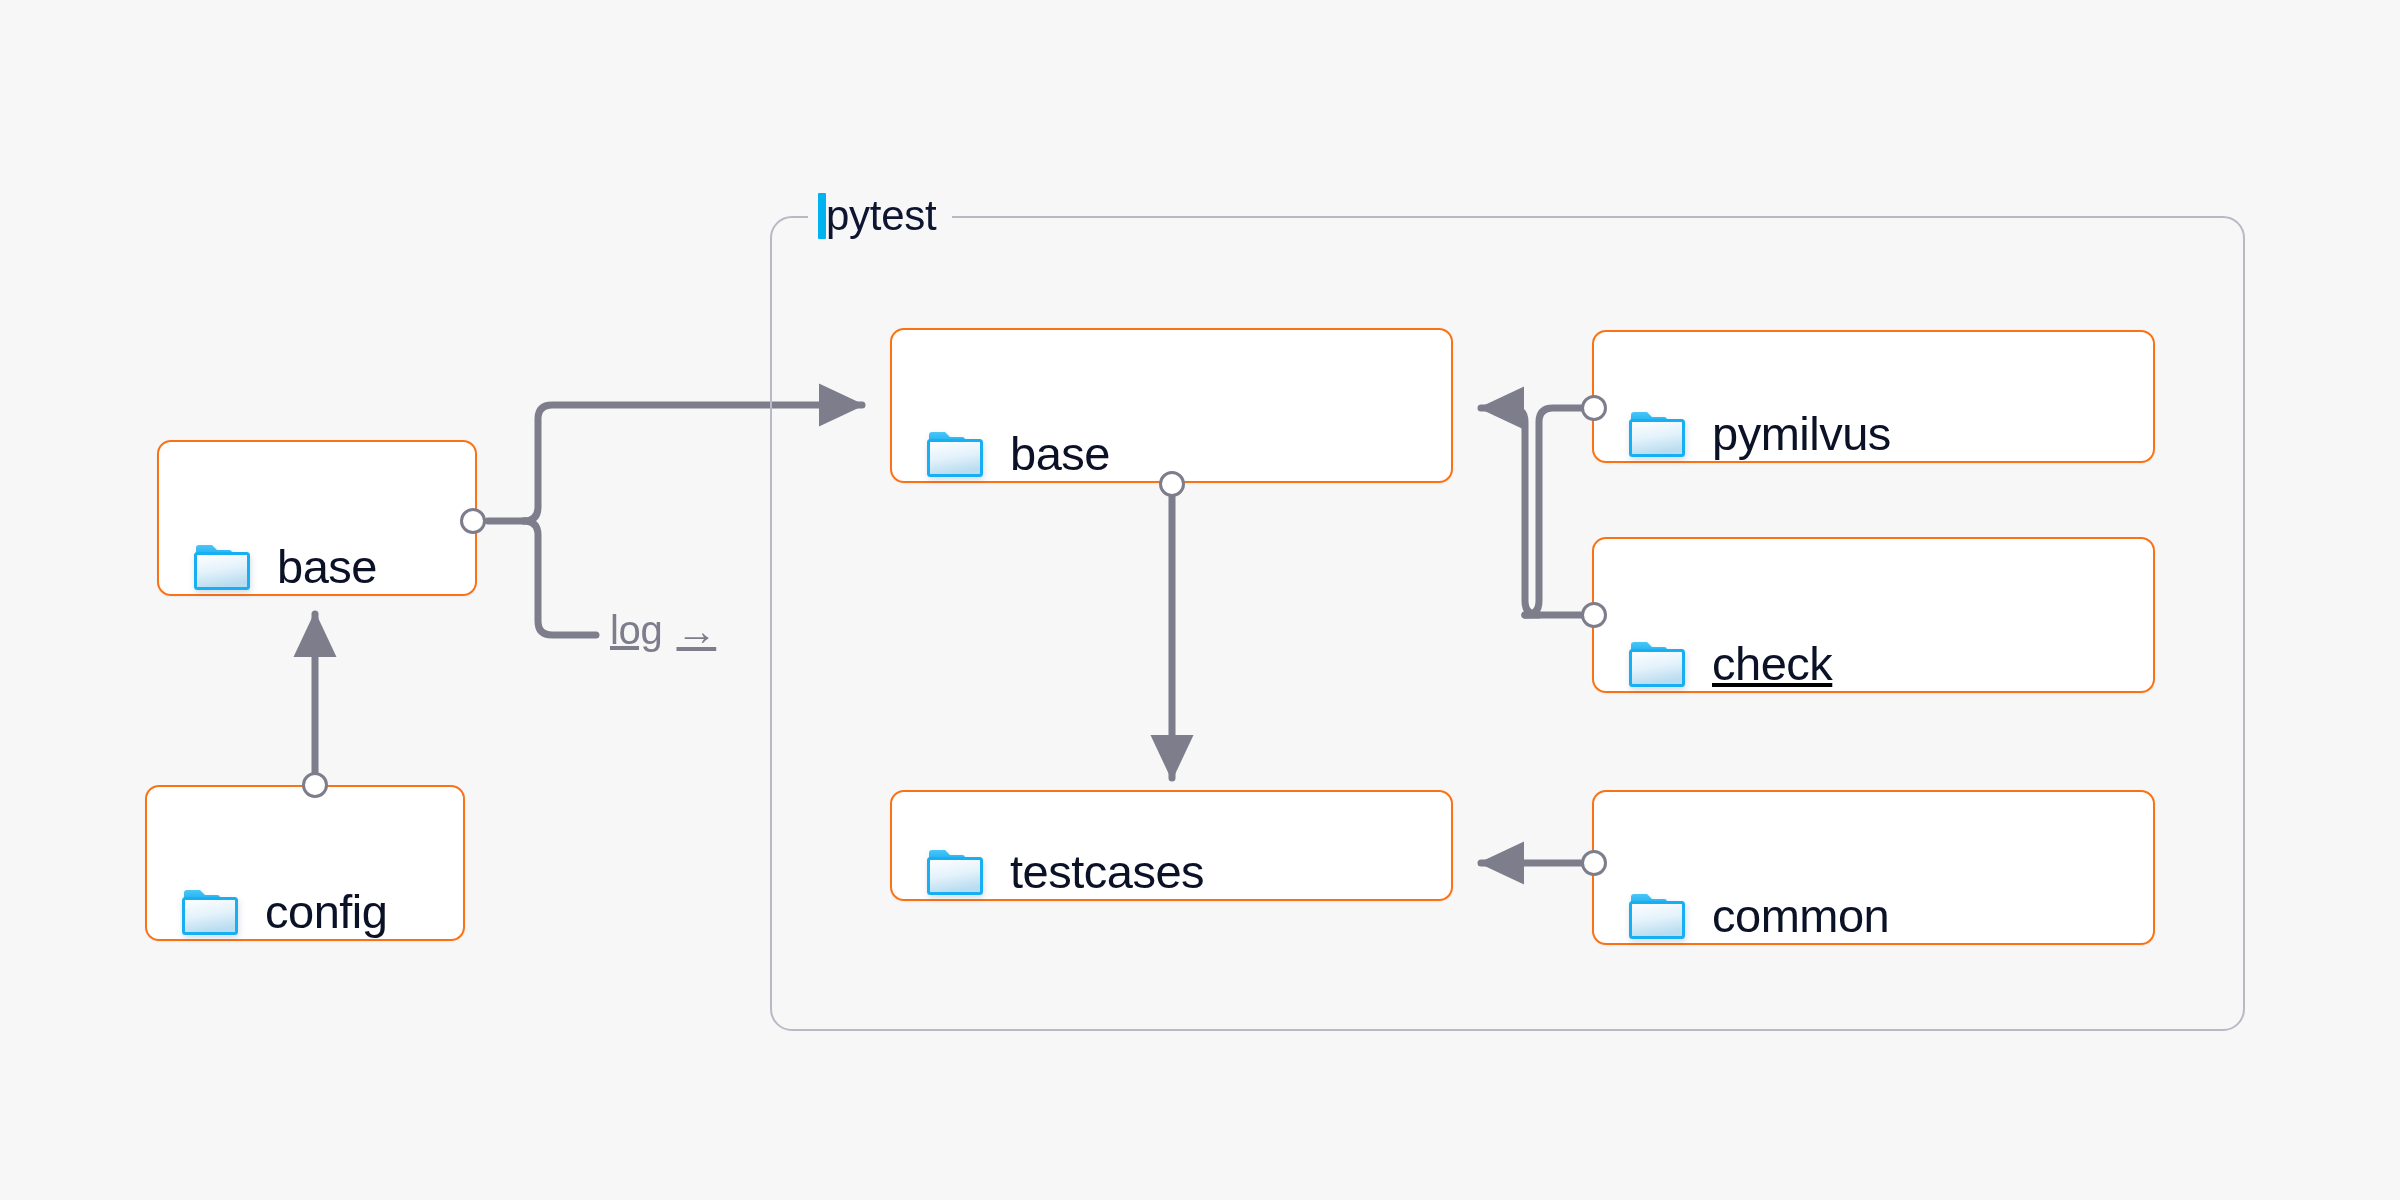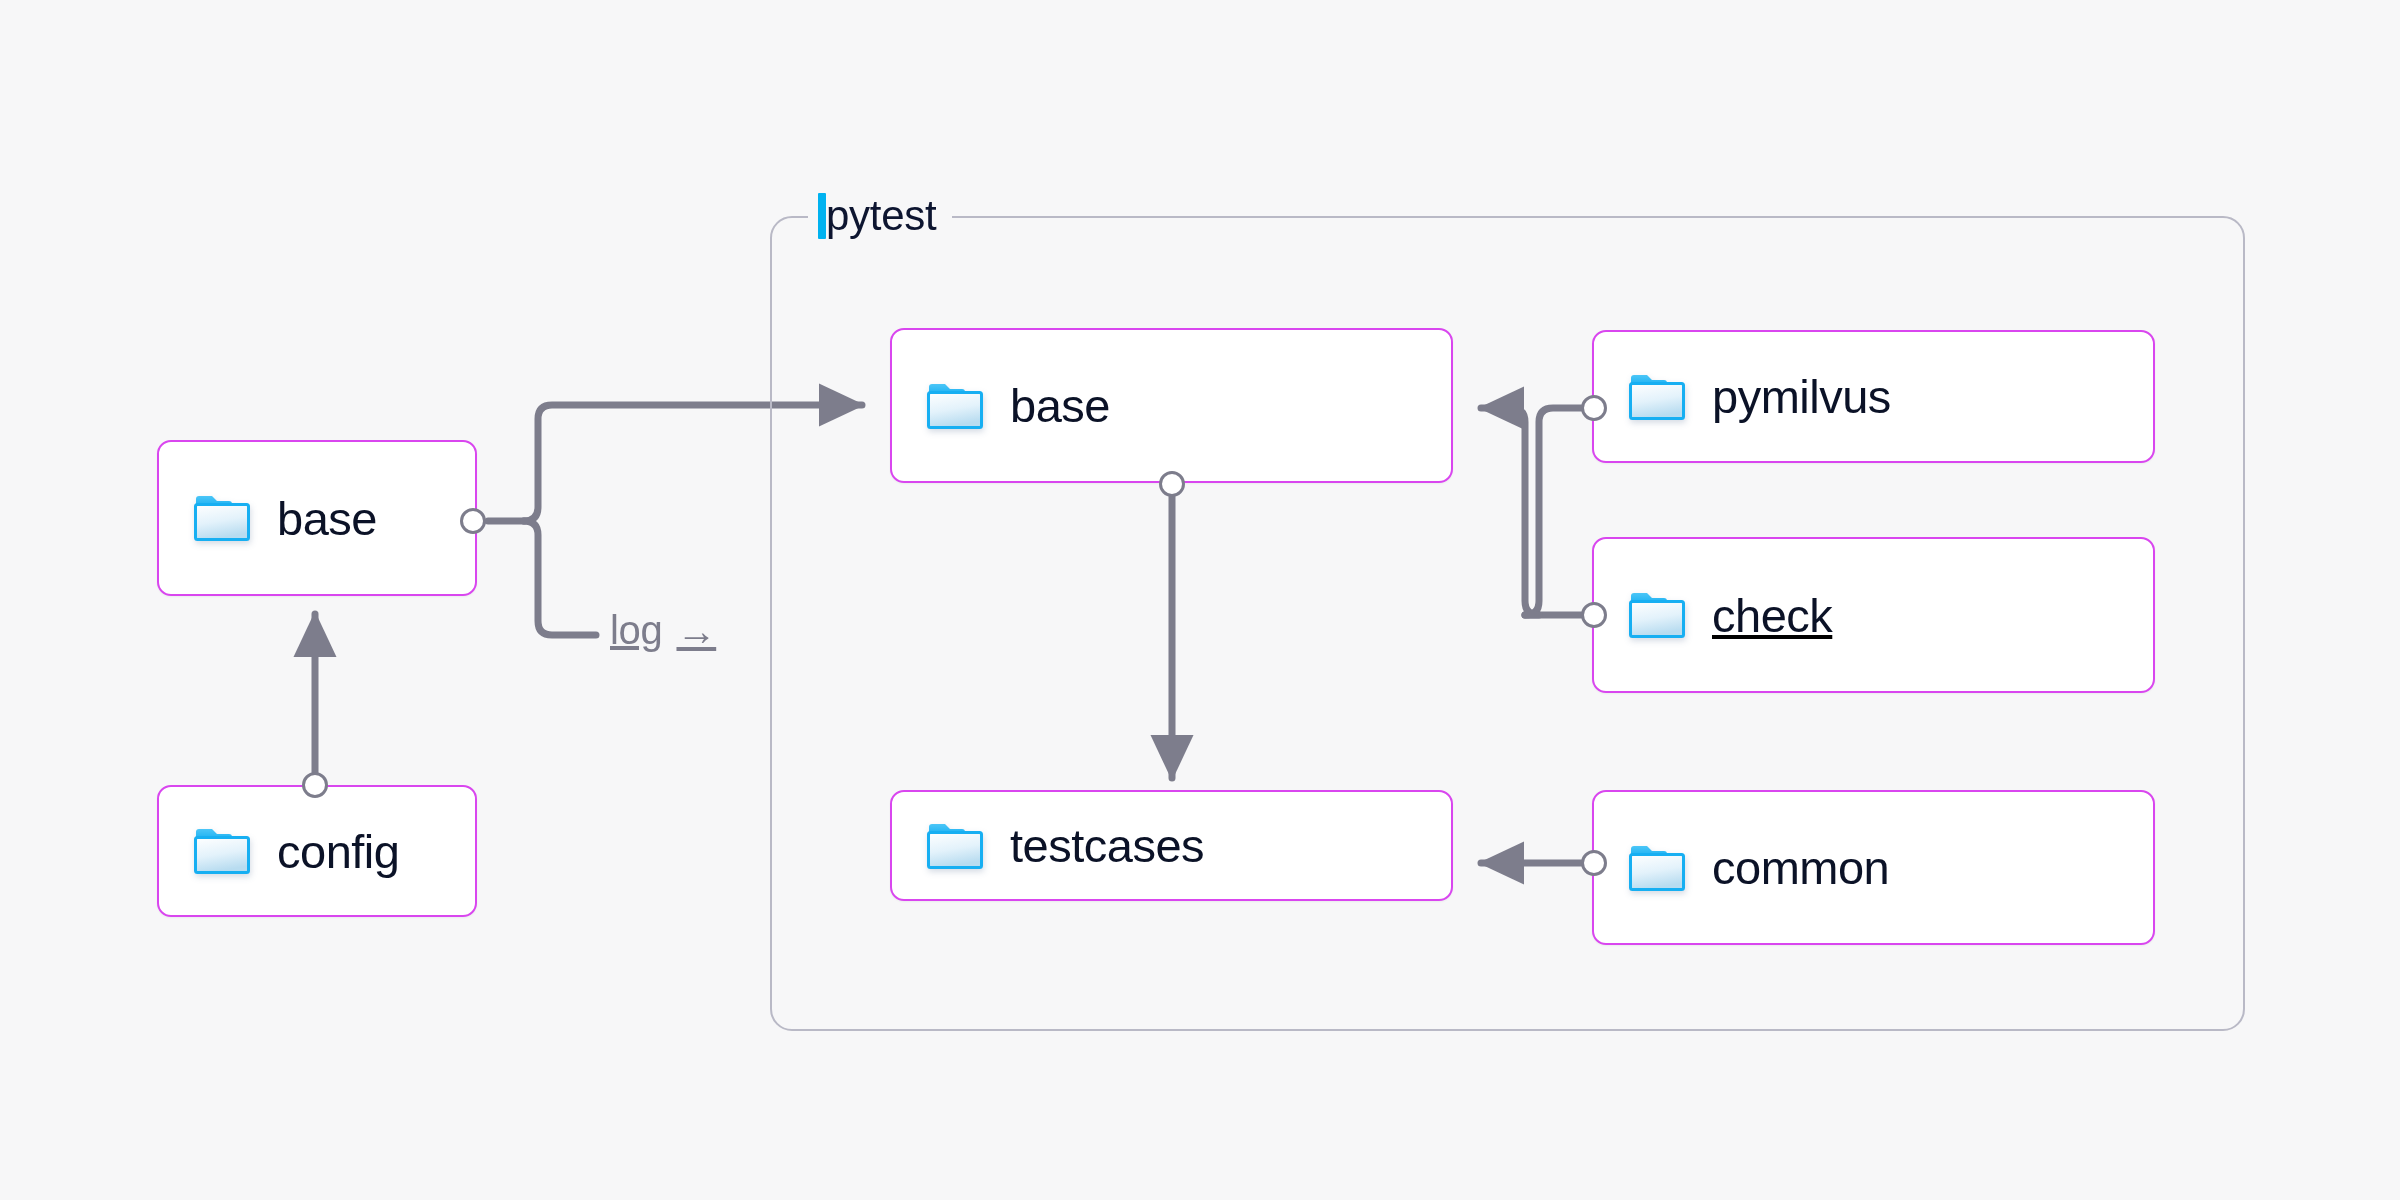--- a/index.html
+++ b/index.html
@@ -52,24 +52,24 @@
     color: #0d1530;
     letter-spacing: -0.3px;
     white-space: nowrap;
   }
 
   
   .node {
     position: absolute;
     box-sizing: border-box;
     background: #ffffff;
-    border: 2px solid #d946ef;
+    border: 2px solid #f97316;
     border-radius: 14px;
     display: flex;
-    align-items: center;
+    align-items: flex-end;
     box-shadow: 0 1px 2px rgba(20,25,60,0.05);
   }
   .node-inner {
     display: flex;
     align-items: center;
     gap: 26px;
     padding-left: 34px;
   }
   .node-label {
     font-size: 47px;
@@ -172,21 +172,21 @@
     <div class="node-inner">
       <svg class="folder-icon" viewBox="0 0 58 48">
         <path d="M3 9 L3 5 Q3 2 6 2 L19 2 L24 7 L36 7 Q39 7 39 10 L39 13 L3 13 Z" fill="url(#folderTabGrad)"></path>
         <rect x="2.5" y="10.5" width="53" height="35" rx="2" fill="url(#folderGrad)" stroke="#17aff2" stroke-width="3"></rect>
       </svg>
       <span class="node-label">base</span>
     </div>
   </div>
   <div class="port" style="left:460px; top:508px;"></div>
 
-  <div class="node" style="left:157px; top:785px; width:320px; height:132px;">
+  <div class="node" style="left:145px; top:785px; width:320px; height:156px;">
     <div class="node-inner">
       <svg class="folder-icon" viewBox="0 0 58 48">
         <path d="M3 9 L3 5 Q3 2 6 2 L19 2 L24 7 L36 7 Q39 7 39 10 L39 13 L3 13 Z" fill="url(#folderTabGrad)"></path>
         <rect x="2.5" y="10.5" width="53" height="35" rx="2" fill="url(#folderGrad)" stroke="#17aff2" stroke-width="3"></rect>
       </svg>
       <span class="node-label">config</span>
     </div>
   </div>
   <div class="port" style="left:302px; top:772px;"></div>
 

